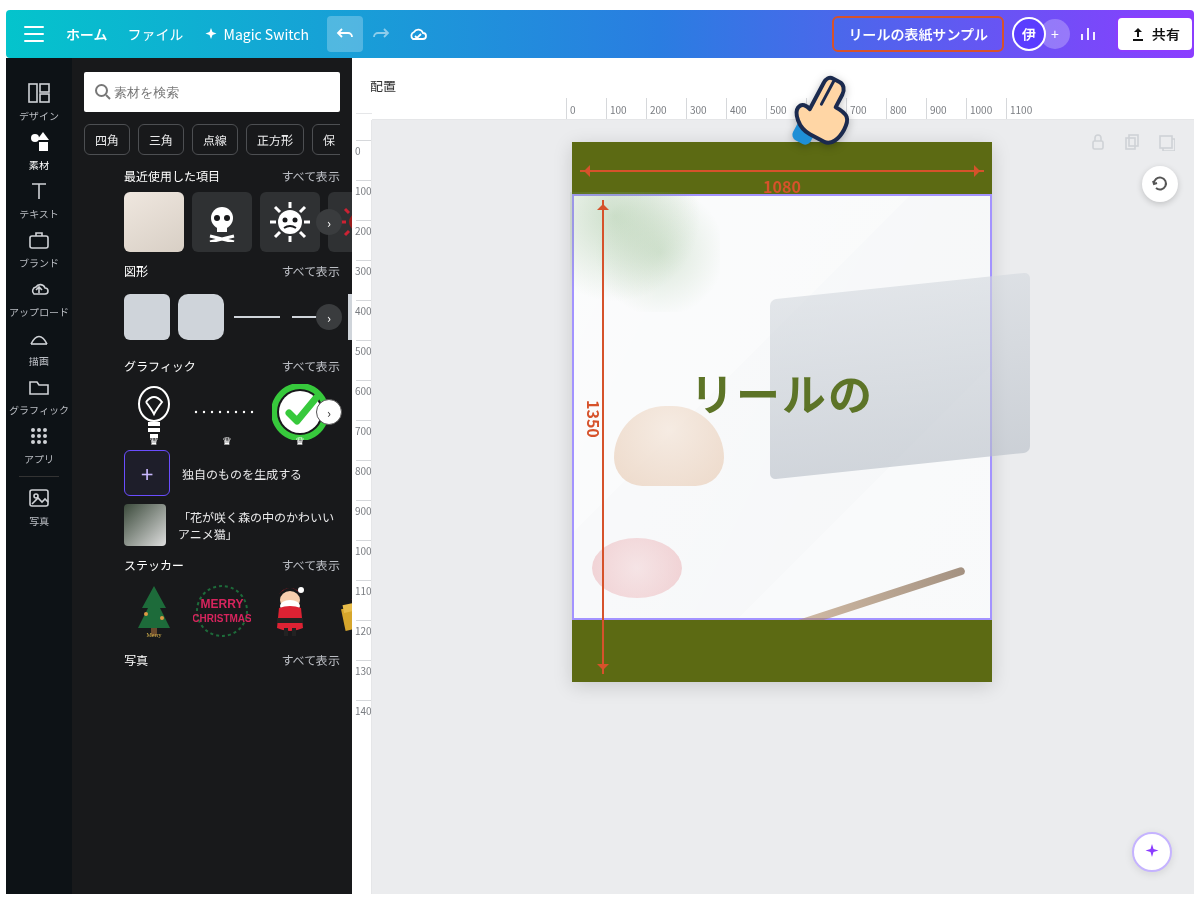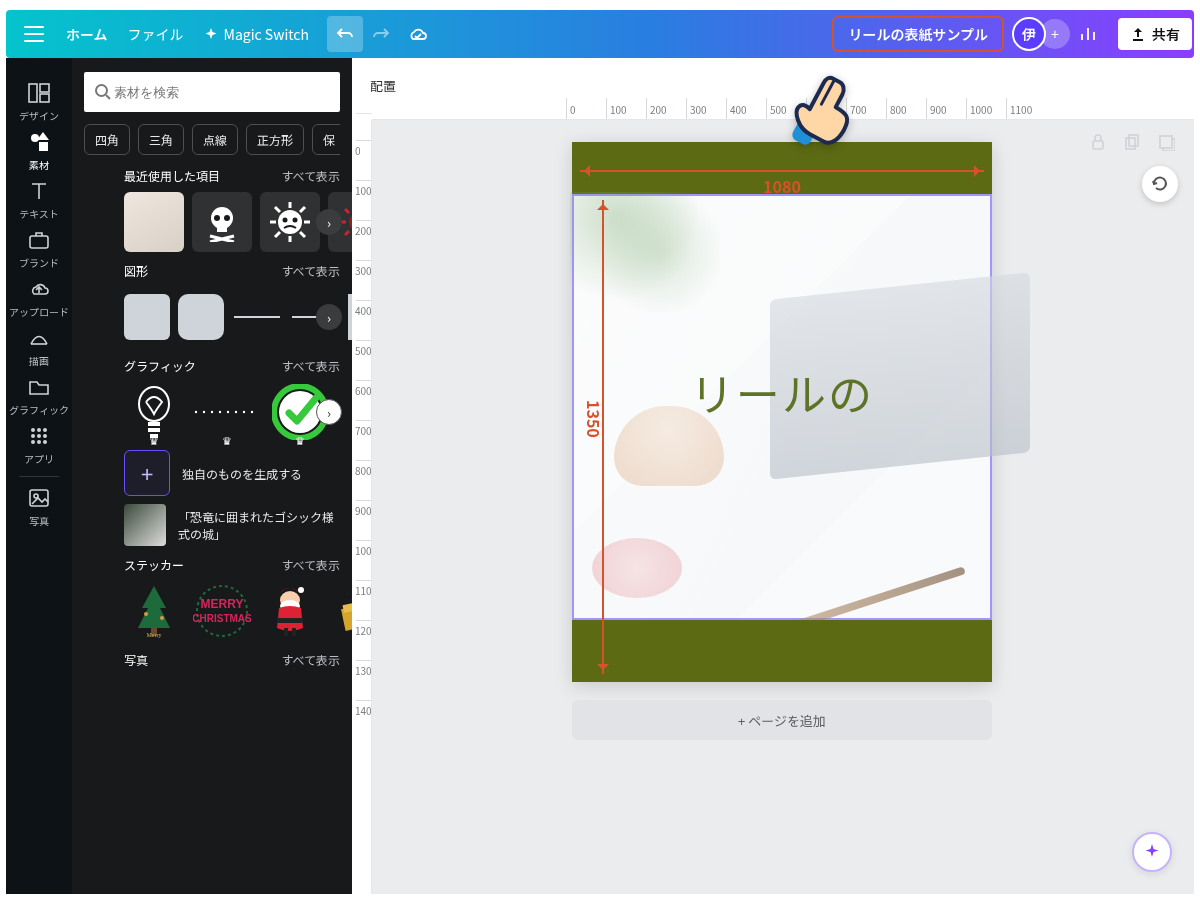--- a/index.html
+++ b/index.html
@@ -86,21 +86,21 @@
   .sel{position:absolute;left:2px;right:2px;top:54px;bottom:64px;outline:2px solid #a393ff;}
   .photo{position:absolute;inset:0;background:
      linear-gradient(115deg,rgba(255,255,255,.82),rgba(255,255,255,.7)),
      linear-gradient(135deg,#e9edf0 0 40%,#dfe4e9 40% 70%,#e9edf0 70% 100%);
   }
   .leaves{position:absolute;left:-4px;top:-4px;width:150px;height:120px;background:radial-gradient(circle at 30% 20%,rgba(120,170,110,.35),transparent 60%),radial-gradient(circle at 60% 50%,rgba(120,170,110,.25),transparent 60%);}
   .laptop{position:absolute;right:-40px;top:90px;width:260px;height:180px;transform:skewY(-6deg);background:linear-gradient(180deg,#d3d8de,#b7bec7);border-radius:6px;opacity:.6;}
   .mug{position:absolute;left:40px;top:210px;width:110px;height:80px;border-radius:55px 55px 30px 30px;background:radial-gradient(circle at 50% 30%,#f4e6da,#e9cfba);opacity:.75;}
   .cookies{position:absolute;left:18px;bottom:20px;width:90px;height:60px;border-radius:50%;background:radial-gradient(circle,#f3cfd1,#e8a7ab);opacity:.5;}
   .pen{position:absolute;right:20px;bottom:10px;width:220px;height:8px;background:linear-gradient(90deg,#caa27a,#6b4c30);transform:rotate(-18deg);opacity:.6;border-radius:4px;}
-  .title-txt{position:absolute;left:0;right:0;top:170px;text-align:center;color:#5d7427;font-weight:400;font-size:44px;letter-spacing:2px;line-height:1.2;}
+  .title-txt{position:absolute;left:0;right:0;top:170px;text-align:center;color:#5d7427;font-weight:700;font-size:44px;letter-spacing:2px;line-height:1.2;}
 
   .dim-h{position:absolute;top:28px;left:8px;right:8px;height:2px;background:var(--orange);}
   .dim-h:before,.dim-h:after{content:"";position:absolute;top:-5px;border:6px solid transparent;}
   .dim-h:before{left:-2px;border-right-color:var(--orange);}
   .dim-h:after{right:-2px;border-left-color:var(--orange);}
   .dim-h-lab{position:absolute;top:32px;left:50%;transform:translateX(-50%);color:var(--orange);font-weight:700;font-size:16px;}
 
   .dim-v{position:absolute;left:30px;top:58px;bottom:8px;width:2px;background:var(--orange);}
   .dim-v:before,.dim-v:after{content:"";position:absolute;left:-5px;border:6px solid transparent;}
   .dim-v:before{top:-2px;border-bottom-color:var(--orange);}
@@ -400,21 +400,21 @@
     </div>
   </div>
 
   <div class="sec">
     <div class="ai-row">
       <div class="ai-gen">+</div>
       <span>独自のものを生成する</span>
     </div>
     <div class="ai-row">
       <div class="ai-thumb" style="background:linear-gradient(135deg,#3b4a3b,#dedede);"></div>
-      <span>「恐竜に囲まれたゴシック様式の城」</span>
+      <span>「花が咲く森の中のかわいいアニメ猫」</span>
     </div>
   </div>
 
   <div class="sec">
     <div class="sec-h">
         <span>ステッカー</span>
         <span class="all">すべて表示</span>
       </div>
     <div class="row">
       <div class="tile" style="background:transparent;">
@@ -599,21 +599,20 @@
       </div>
     </div>
     <div class="olive-bot"></div>
 
     <div class="dim-h"></div>
     <div class="dim-h-lab">1080</div>
     <div class="dim-v"></div>
     <div class="dim-v-lab">1350</div>
   </div>
 
-  <div class="addpage">+ ページを追加</div>
 
   <div class="fab">
     <svg width="18" height="18">
         <path d="M9 1 L10.5 6 L15.5 7.5 L10.5 9 L9 14 L7.5 9 L2.5 7.5 L7.5 6 Z" fill="#8b3dff"></path>
       </svg>
   </div>
 </div>
 
 <div class="hand">
   <svg width="90" height="100">

